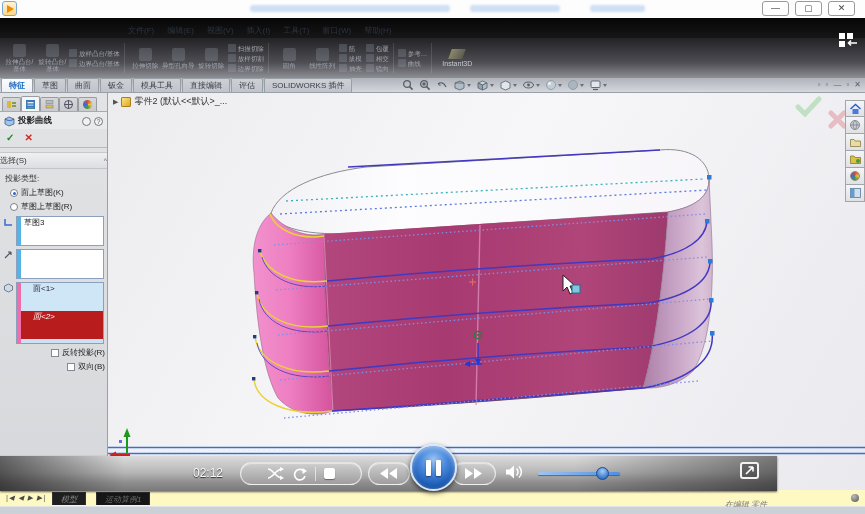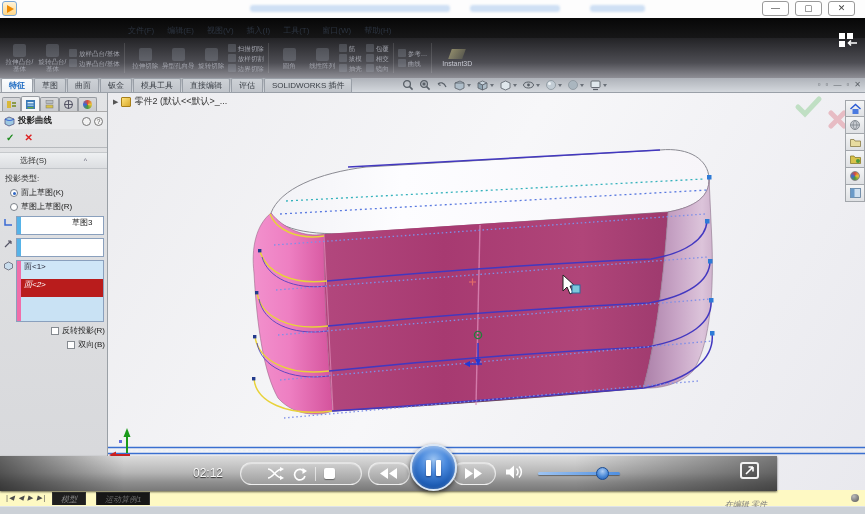--- a/index.html
+++ b/index.html
@@ -56,35 +56,35 @@
   .pm-tabs { display:flex; align-items:flex-end; height:18px; padding:3px 2px 0 2px; gap:0; }
   .pm-tab { width:19px; height:14px; border:1px solid #989ca2; border-bottom:none; background:linear-gradient(#d7d8db,#c8cacd); display:flex; align-items:center; justify-content:center; border-radius:2px 2px 0 0; }
   .pm-tab.active { background:#f5f6f7; height:15px; }
   .pm-title { display:flex; align-items:center; gap:3px; padding:3px 4px 2px 4px; border-top:1px solid #aaa; background:#e9eaec; }
   .pm-title b { font-size:8.5px; }
   .pm-help { margin-left:auto; display:flex; gap:3px; }
   .pm-help span { width:9px; height:9px; border:1px solid #777; border-radius:50%; font-size:6.5px; line-height:8px; text-align:center; color:#555; background:#f2f2f2; }
   .pm-actions { display:flex; gap:10px; padding:3px 6px 4px 6px; border-bottom:1px solid #b6b9bd; }
   .pm-ok { color:#1c8a1c; font-weight:bold; font-size:10px; }
   .pm-cancel { color:#d22; font-weight:bold; font-size:10px; }
-  .pm-sec { display:flex; align-items:center; margin-top:4px; padding:2px 20px; background:linear-gradient(#eef0f2,#dcdee1); border-top:1px solid #c6c9cc; border-bottom:1px solid #c2c5c9; color:#333; }
+  .pm-sec { display:flex; align-items:center; margin-top:4px; padding:2px 0; background:linear-gradient(#eef0f2,#dcdee1); border-top:1px solid #c6c9cc; border-bottom:1px solid #c2c5c9; color:#333; }
   .pm-sec .caret { margin-left:auto; color:#667; font-size:7px; }
   .pm-lbl { padding:4px 5px 1px 5px; color:#333; }
   .radio-row { display:flex; align-items:center; gap:3px; padding:2px 2px 1px 10px; }
   .radio { width:8px; height:8px; border:1px solid #7b8088; border-radius:50%; background:#fff; position:relative; }
   .radio.sel::after { content:""; position:absolute; left:2px; top:2px; width:3px; height:3px; border-radius:50%; background:#2f66c4; }
   .frow { display:flex; align-items:flex-start; gap:2px; padding:3px 3px 0 3px; }
   .ficon { width:11px; height:11px; flex:none; }
-  .fbox { flex:1; display:flex; border:1px solid #8aa0bd; background:#fff; height:19px; overflow:hidden;gap:48px; }
+  .fbox { flex:1; display:flex; border:1px solid #8aa0bd; background:#fff; height:30px; overflow:hidden; }
   .fstrip-blue { width:4px; background:#56b3e8; flex:none; }
   .fbox span { font-size:8px; line-height:12px; padding-left:3px; color:#222; }
   .listbox { flex:1; display:flex; border:1px solid #8aa0bd; background:#c9e2f4; height:62px; overflow:hidden; }
   .fstrip-pink { width:4px; background:#f06eaa; flex:none; }
   .list-items { flex:1; display:flex; flex-direction:column; }
-  .list-item { height:18px; font-size:8px; line-height:12px; padding-left:3px; color:#223; background:#cfe6f7; }
+  .list-item { height:28px; font-size:8px; line-height:12px; padding-left:12px; color:#223; background:#cfe6f7; }
   .list-item.sel { background:#b91c1c; color:#fff;font-style:italic; }
   .chk-row { display:flex; align-items:center; gap:3px; padding:3px 2px 0 8px;justify-content:flex-end; }
   .chk { width:8px; height:8px; border:1px solid #858a90; background:#fff; }
   .chk-row:first-of-type { margin-top:6px; }
 
   
   .graphics { position:relative; flex:1; background:linear-gradient(120deg,#ececef,#f7f7f9 45%,#e9e9ee); overflow:hidden; }
   .tree-flyout { position:absolute; left:5px; top:2px; display:flex; align-items:center; gap:3px; font-size:9px; color:#333; z-index:5; }
   .tree-flyout .arr { color:#555; font-size:7px; }
   .part-ico { width:10px; height:10px; background:linear-gradient(135deg,#ffe27a,#d8a92c); border:1px solid #a87f18; border-radius:1px; }

